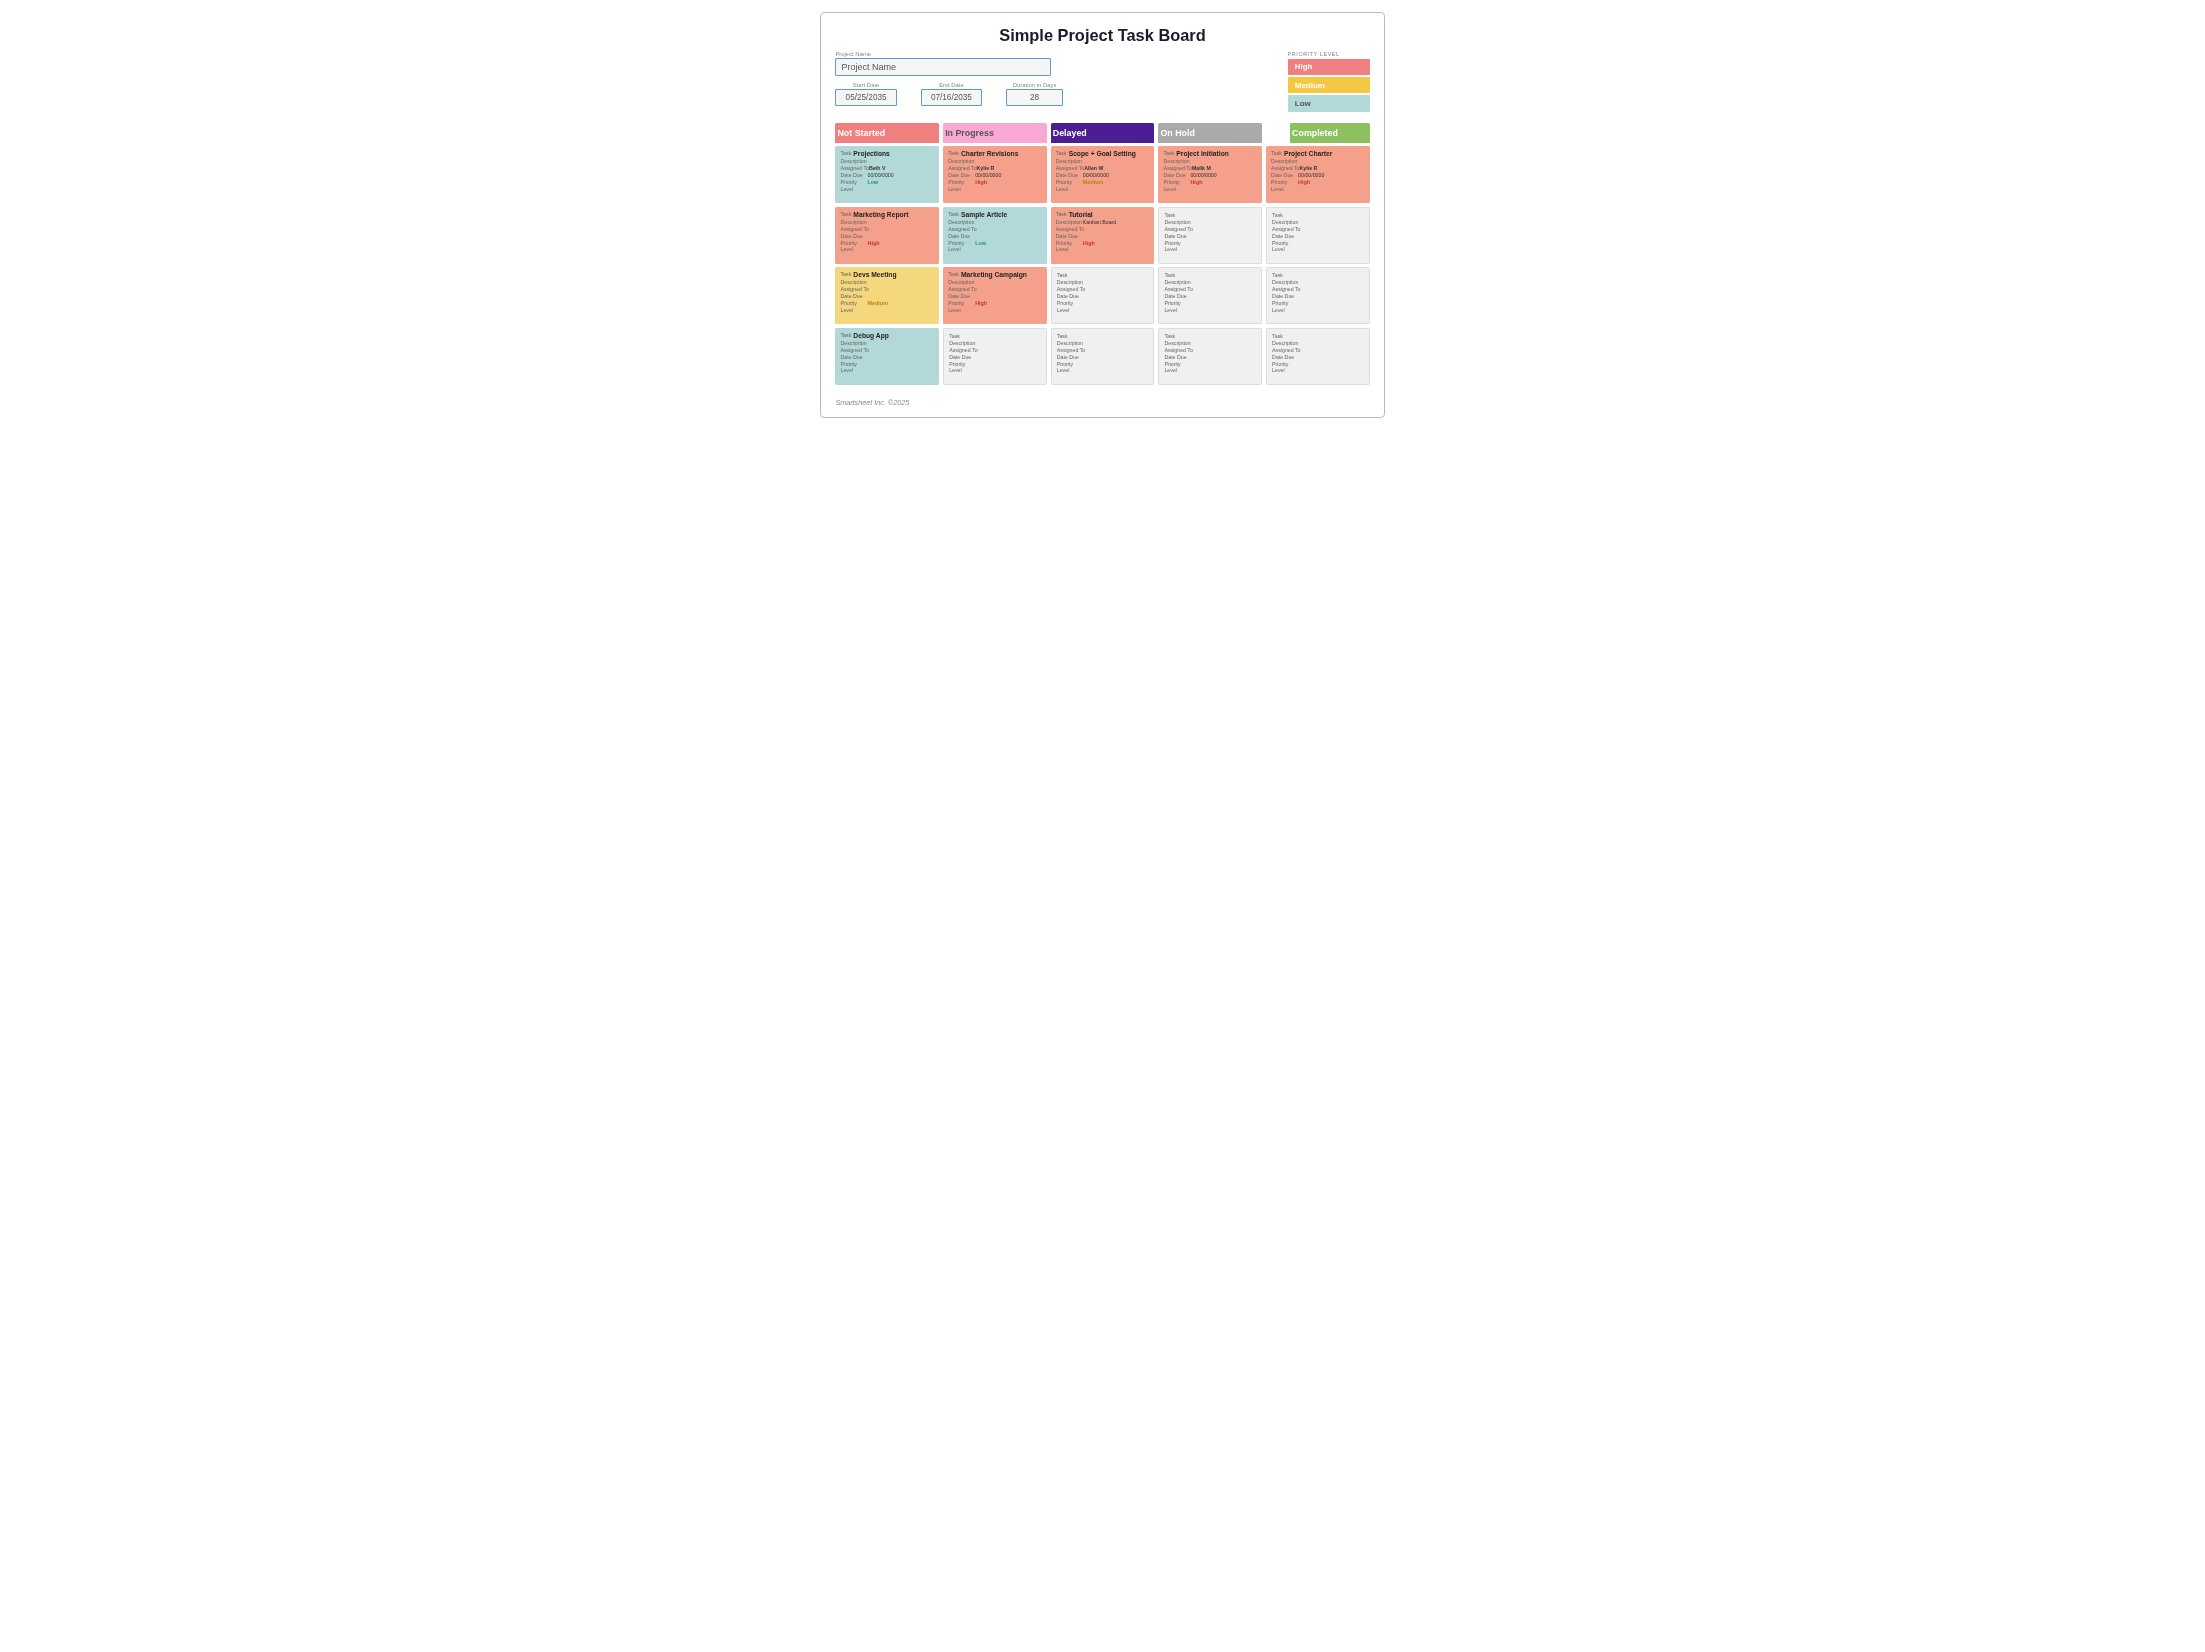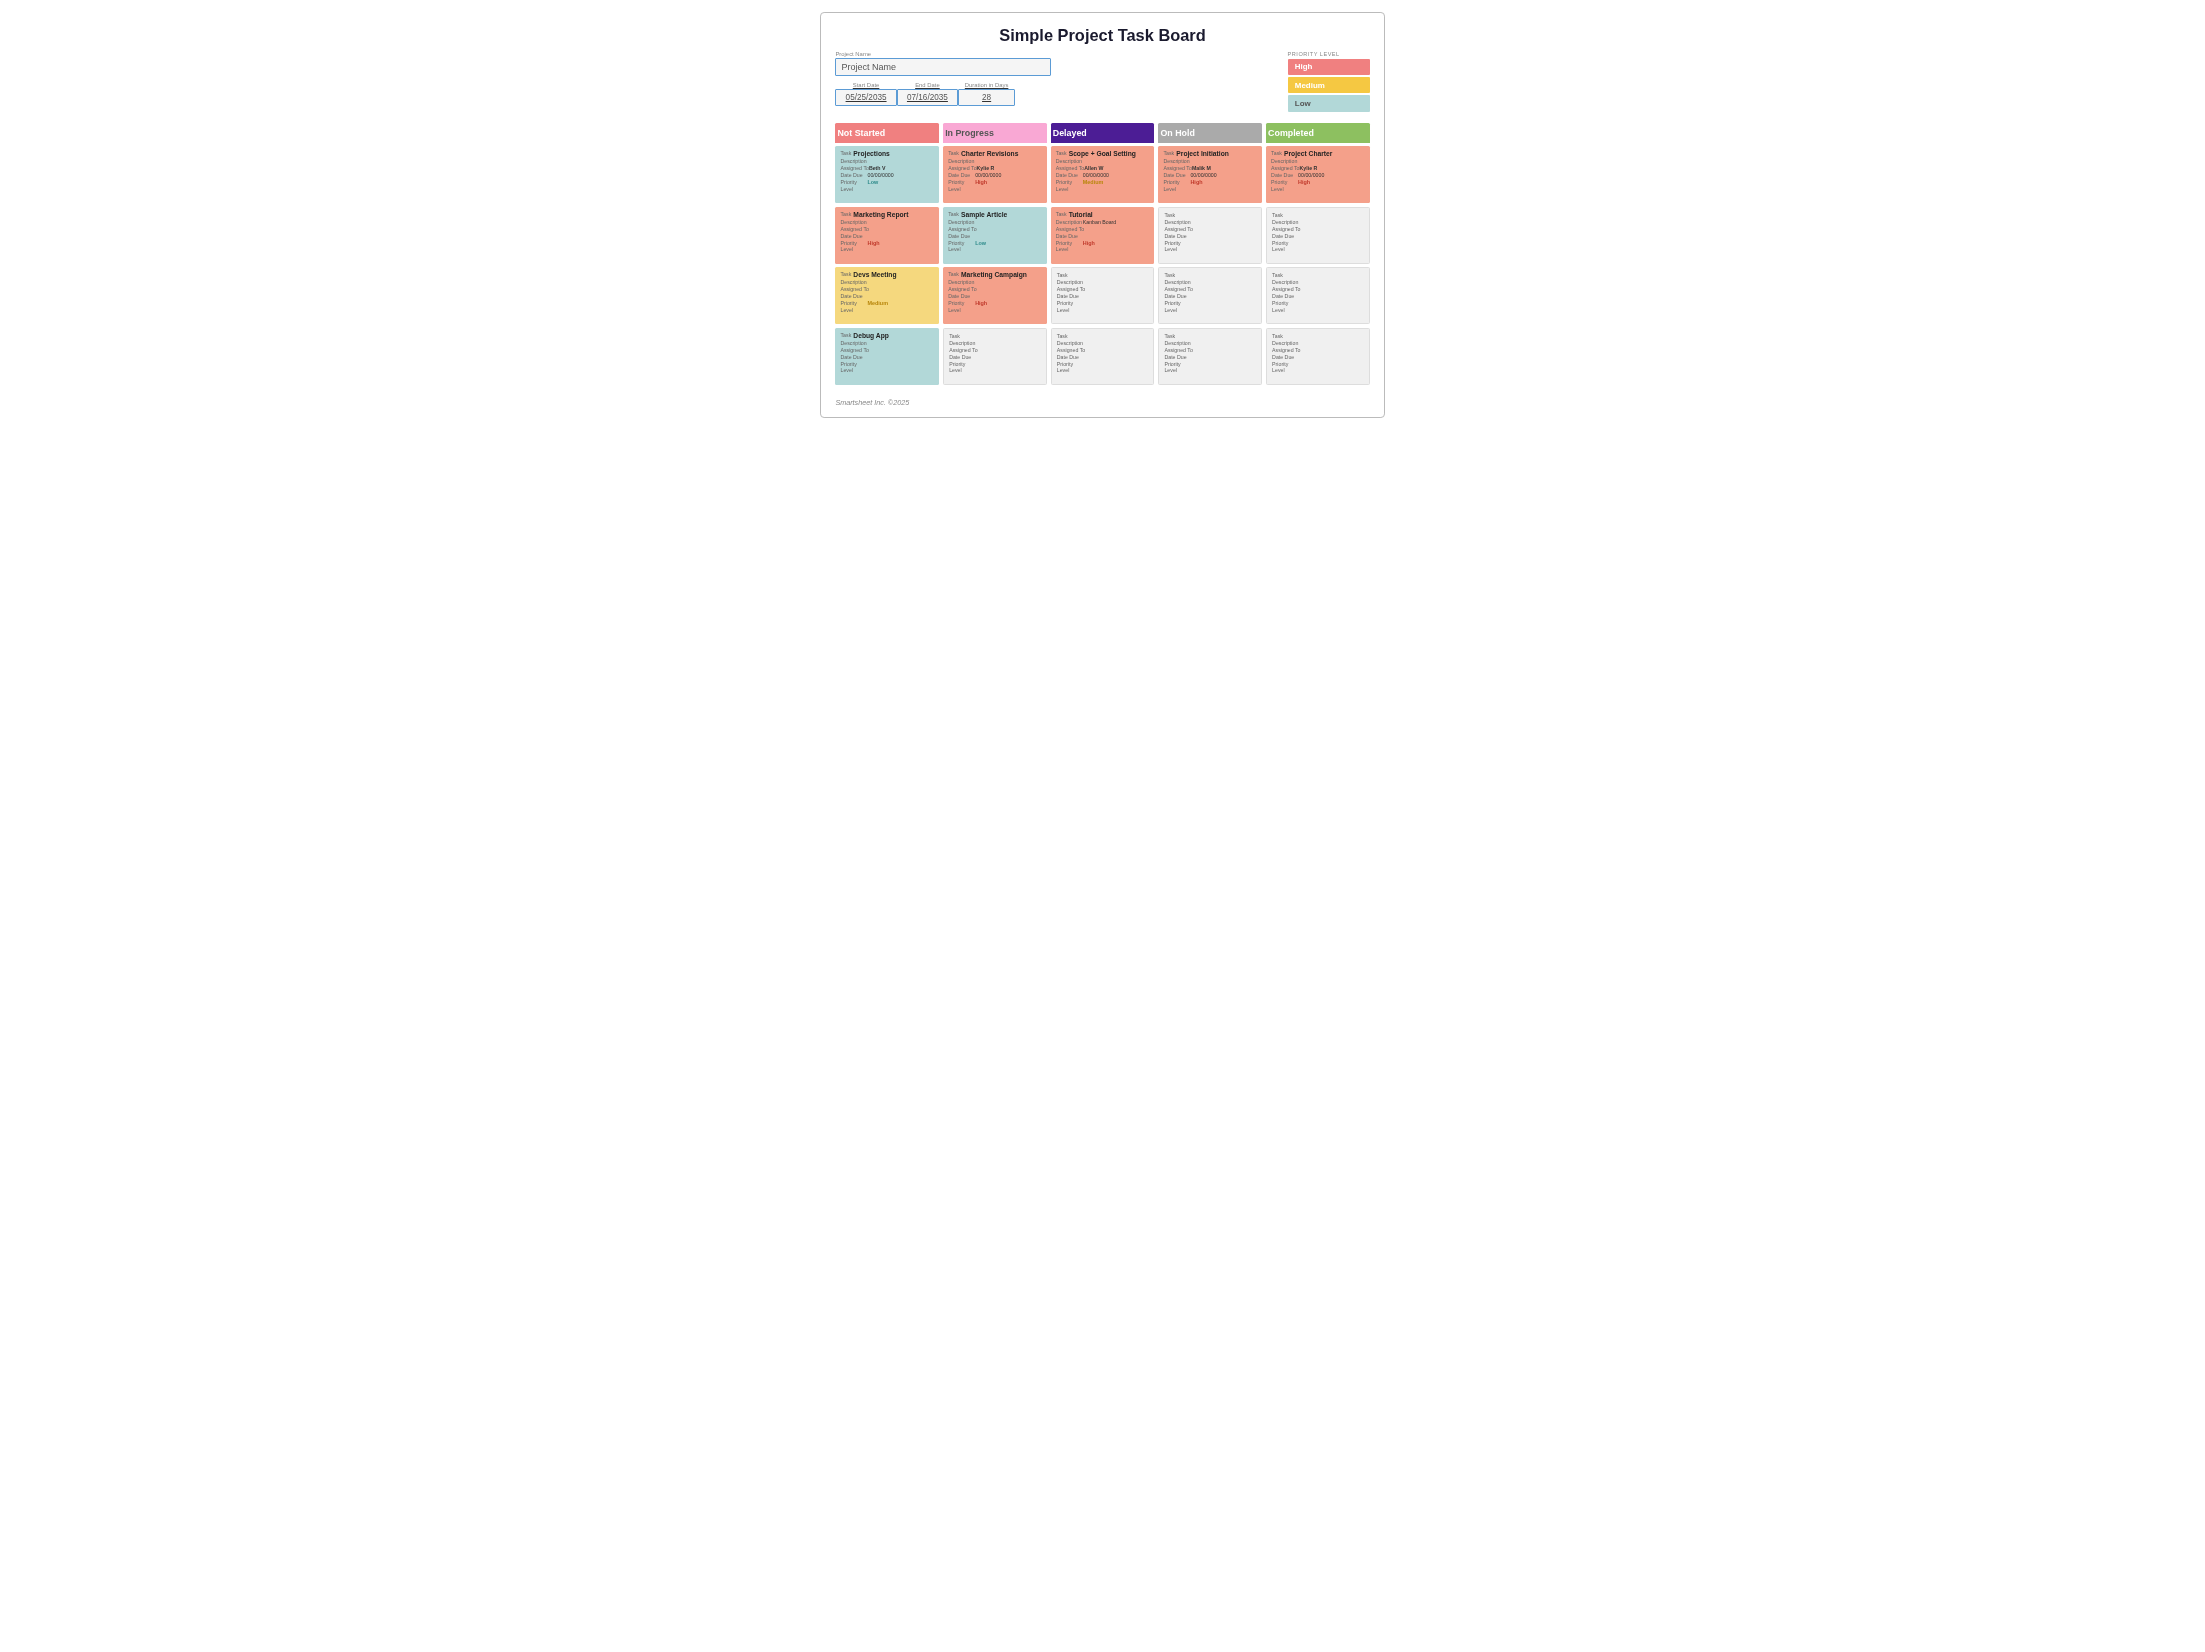--- a/index.html
+++ b/index.html
@@ -43,23 +43,22 @@
       border-radius: 1px;
       padding: 3.1px 5.1px;
       font-size: 1.1em;
       color: #555;
       background: #f5f5f5;
       width: 216px;
       margin-bottom: 6.2px;
     }
     .dates-row {
       display: flex;
-      gap: 0;
+      gap: 24px;
       margin-top: 5.1px;
-      text-decoration: underline;
     }
     .date-field {
       text-align: center;
     }
     .date-box {
       border: 0.8px solid #5b9bd5;
       border-radius: 1px;
       padding: 3.1px 9.2px;
       font-size: 1em;
       color: #555;
@@ -103,21 +102,21 @@
       font-weight: 700;
       padding: 5.1px 2.1px;
       border-radius: 1.5px 1.5px 0 0;
       margin-bottom: 3.1px;
       color: #fff;
     }
     .col-not-started .col-header { background: #f08080; }
     .col-in-progress .col-header { background: #f9a8d4; color: #555; }
     .col-delayed .col-header { background: #4c1d95; }
     .col-on-hold .col-header { background: #aaaaaa; }
-    .col-completed .col-header { background: #8dc060; }
+    .col-completed .col-header { background: #8dc060; margin-left: 24px; }
 
     
     .task-card {
       border-radius: 1.5px;
       padding: 4.1px 5.1px;
       margin-bottom: 3.6px;
       font-size: 0.78em;
       min-height: 57px;
     }
     .card-salmon { background: #f4a08a; }

